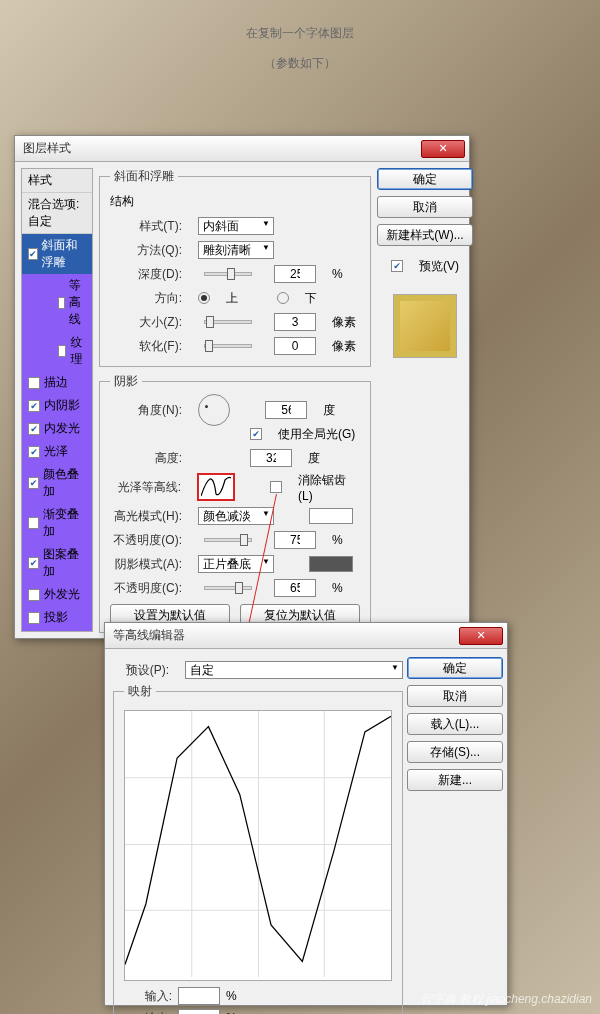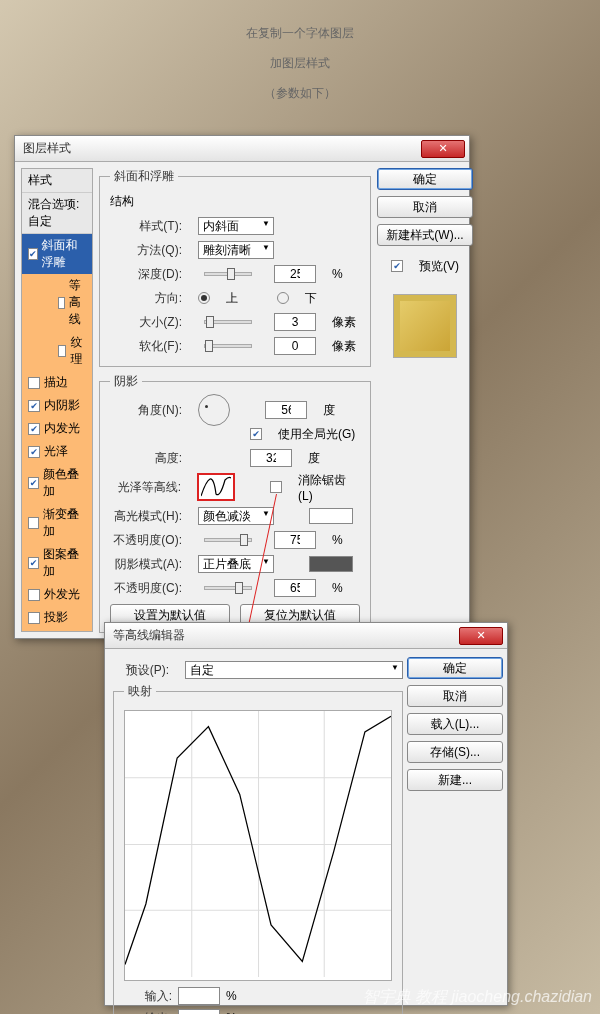--- a/index.html
+++ b/index.html
@@ -5,21 +5,21 @@
 *{box-sizing:border-box;font-family:"Microsoft YaHei",SimSun,sans-serif;font-size:12px}
 body{margin:0;width:600px;height:1014px;background:linear-gradient(135deg,#d4c8b0,#8a7860,#c8bca4)}
 .instr{text-align:center;padding:18px 0 10px;color:#666;font-size:22px;line-height:30px}
 .dlg{position:absolute;background:#f0f0f0;border:1px solid #888;box-shadow:2px 2px 8px rgba(0,0,0,.4)}
 .dlg1{left:14px;top:135px;width:456px;height:504px}
 .dlg2{left:104px;top:622px;width:404px;height:384px}
 .titlebar{height:26px;background:linear-gradient(#fff,#e4e4e4);border-bottom:1px solid #aaa;display:flex;align-items:center;padding:0 4px 0 8px}
 .titlebar .tt{flex:1;color:#333}
 .close{width:44px;height:18px;background:linear-gradient(#e57373,#c62828);border:1px solid #8b0000;border-radius:2px;color:#fff;text-align:center;line-height:14px;font-size:11px}
 .body{display:flex;padding:6px;gap:6px;height:calc(100% - 26px)}
-.side{width:106px;border:1px solid #aaa;background:#fdba74}
+.side{width:106px;border:1px solid #aaa;background:#8b5cf6}
 .side .hdr{background:#e8e8e8;padding:3px 6px;border-bottom:1px solid #ccc}
 .side .row{padding:3px 6px;display:flex;align-items:center;gap:4px;cursor:default}
 .side .row.sel{background:#2b5fab;color:#fff}
 .side .row.sub{padding-left:36px}
 .ck{width:12px;height:12px;border:1px solid #888;background:#fff;display:inline-flex;align-items:center;justify-content:center;font-size:9px;color:#2b5fab}
 .main{flex:1;display:flex;flex-direction:column;gap:6px}
 fieldset{border:1px solid #aaa;padding:6px 10px;margin:0}
 legend{padding:0 4px;color:#333}
 .fr{display:flex;align-items:center;gap:16px;margin:4px 0;height:20px}
 .lbl{width:72px;text-align:right;color:#333}
@@ -45,28 +45,27 @@
 .arrow{position:absolute;left:276px;top:494px;width:1px;height:200px;border-left:1px solid #d22;transform:rotate(12deg);transform-origin:top;pointer-events:none}
 .arrow:after{content:"";position:absolute;bottom:-2px;left:-4px;border:4px solid transparent;border-top-color:#d22}
 
 .body2{padding:8px;display:flex;gap:8px;height:calc(100% - 26px)}
 .left2{flex:1;display:flex;flex-direction:column}
 .graph{flex:1;border:1px solid #aaa;background:#fff;position:relative;margin:4px 0}
 .grid line{stroke:#ddd}
 .curve{stroke:#000;fill:none;stroke-width:1.2}
 .io{display:flex;align-items:center;gap:6px;margin:2px 0}
 .io .lbl{width:48px}
-.wm{position:absolute;right:8px;bottom:6px;color:rgba(255,255,255,.7);font-size:16px;font-style:italic}
+.wm{position:absolute;right:8px;bottom:6px;color:rgba(255,255,255,.7);font-size:12px;font-style:italic}
 </style>
 </head>
 <body>
 
 <div class="instr">
   <div>在复制一个字体图层</div>
-  <div>加图层样式</div>
   <div>（参数如下）</div>
 </div>
 
 <div class="dlg dlg1">
   <div class="titlebar">
     <span class="tt">图层样式</span>
     <div class="close">✕</div>
   </div>
   <div class="body">
     <div class="side">

